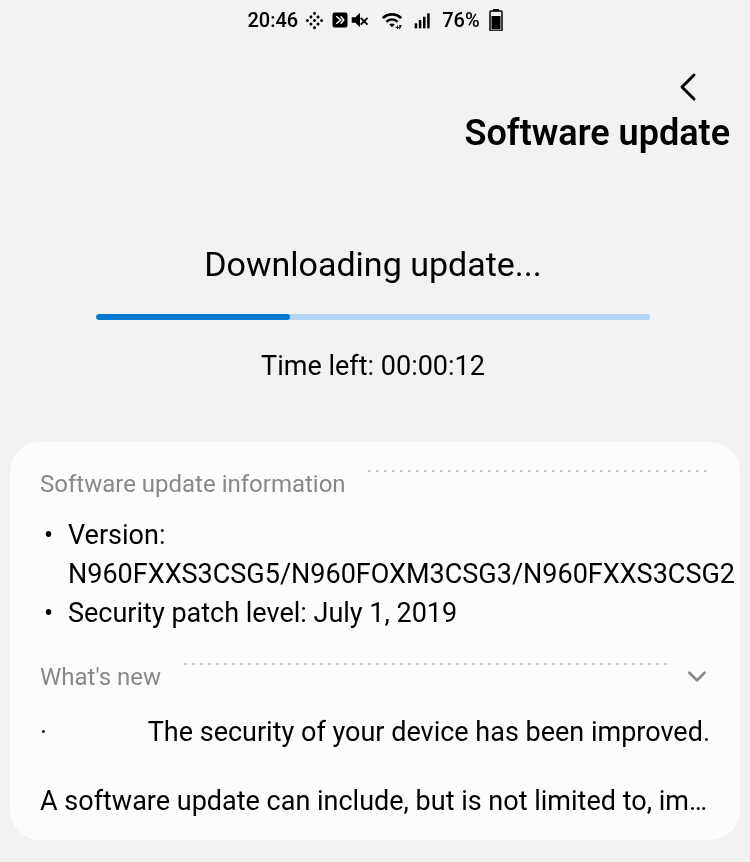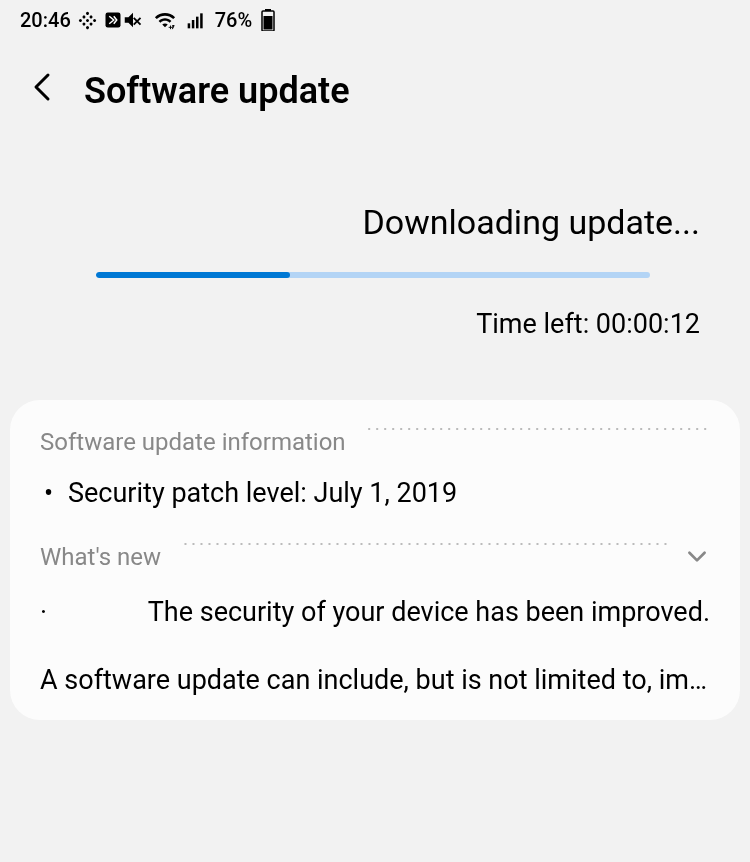--- a/index.html
+++ b/index.html
@@ -10,21 +10,21 @@
     body {
       width: 750px;
       height: 862px;
       background: #f2f2f2;
       font-family: -apple-system, BlinkMacSystemFont, 'Segoe UI', Roboto, sans-serif;
       color: #000;
       overflow: hidden;
     }
     .status-bar {
       display: flex;
-      justify-content: flex-start;
+      justify-content: center;
       align-items: center;
       padding: 8px 20px 8px 20px;
       font-size: 20px;
       font-weight: 500;
     }
     .status-left {
       display: flex;
       align-items: center;
       gap: 10px;
     }
@@ -34,33 +34,34 @@
       gap: 9px;
     }
     .status-icon {
       display: inline-flex;
       align-items: center;
     }
     .header {
       display: flex;
       align-items: flex-end;
       padding: 30px 20px 20px 30px;
+      flex-direction: column;
     }
     .back-btn {
       font-size: 36px;
       font-weight: 300;
       margin-right: 30px;
       cursor: pointer;
     }
     .page-title {
       font-size: 36px;
       font-weight: 600;
     }
     .download-section {
-      text-align: right;
+      text-align: center;
       padding: 70px 50px 60px 46px;
     }
     .download-title {
       font-size: 34px;
       font-weight: 400;
       margin-bottom: 30px;
     }
     .progress-bar {
       height: 6px;
       background: #b3d4f5;
@@ -230,20 +231,21 @@
   </div>
   <div class="time-left">Time left: 00:00:12</div>
 </div>
 
 <div class="info-card">
   <div class="section-header">
     <span class="section-title">Software update information</span>
     <span class="dots"></span>
   </div>
   <ul class="bullet-list">
+    <li>Version: N960FXXS3CSG5/N960FOXM3CSG3/N960FXXS3CSG2</li>
     <li>Security patch level: July 1, 2019</li>
   </ul>
 
   <div class="section-header">
     <span class="section-title">What's new</span>
     <span class="dots"></span>
     <span class="chevron">
       <svg width="26" height="26" viewBox="0 0 24 24">
           <path d="M5 9 L12 16 L19 9" stroke="#888" stroke-width="2.5" fill="none" stroke-linecap="round" stroke-linejoin="round"></path>
         </svg>

